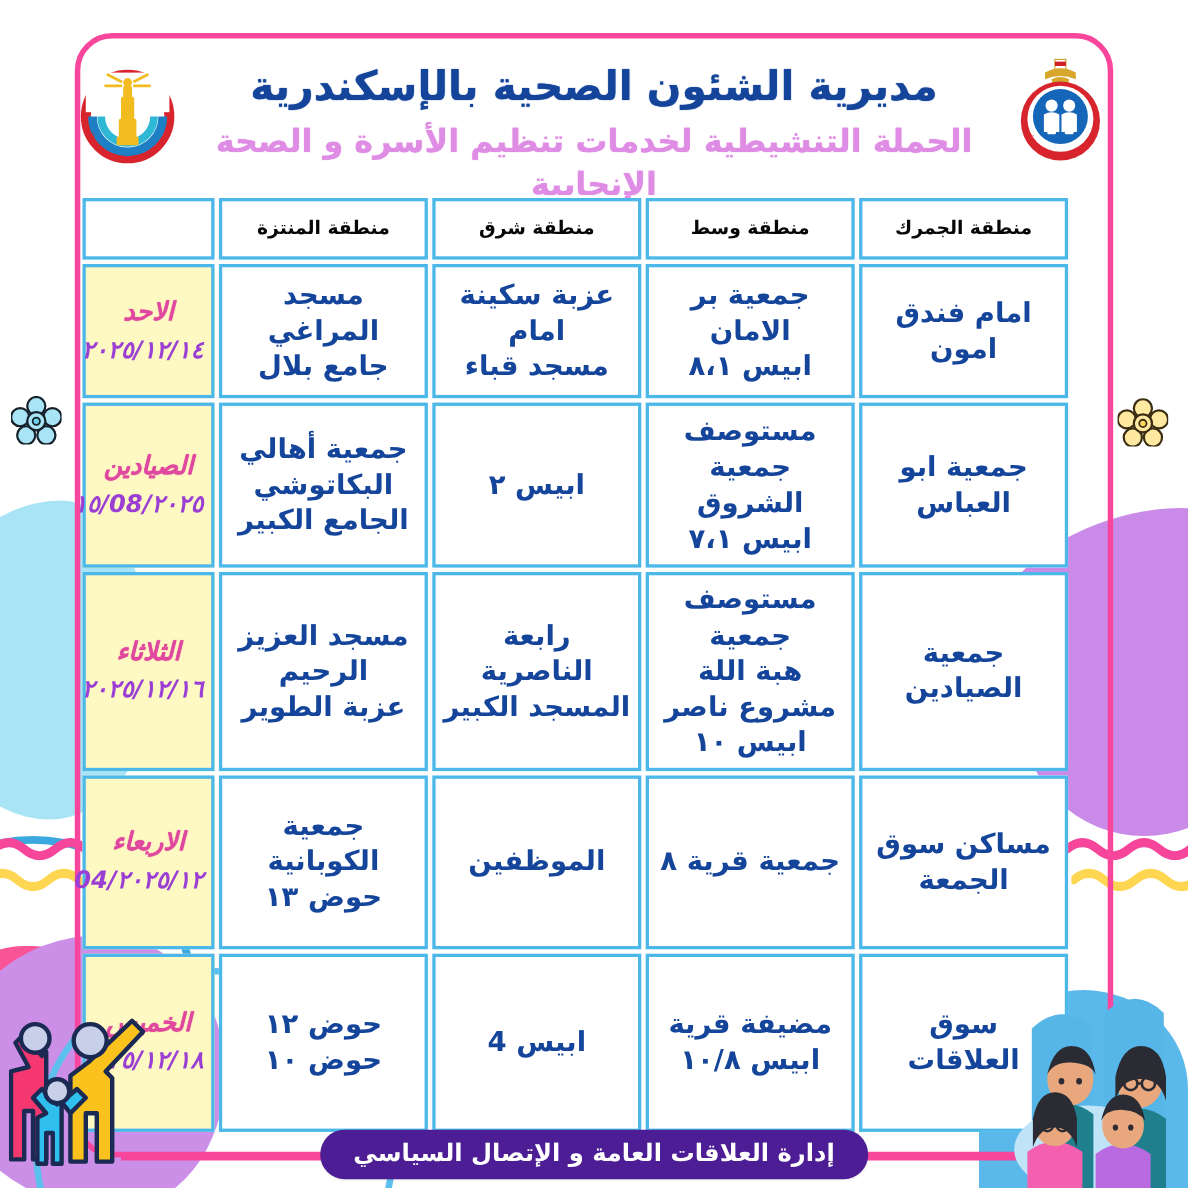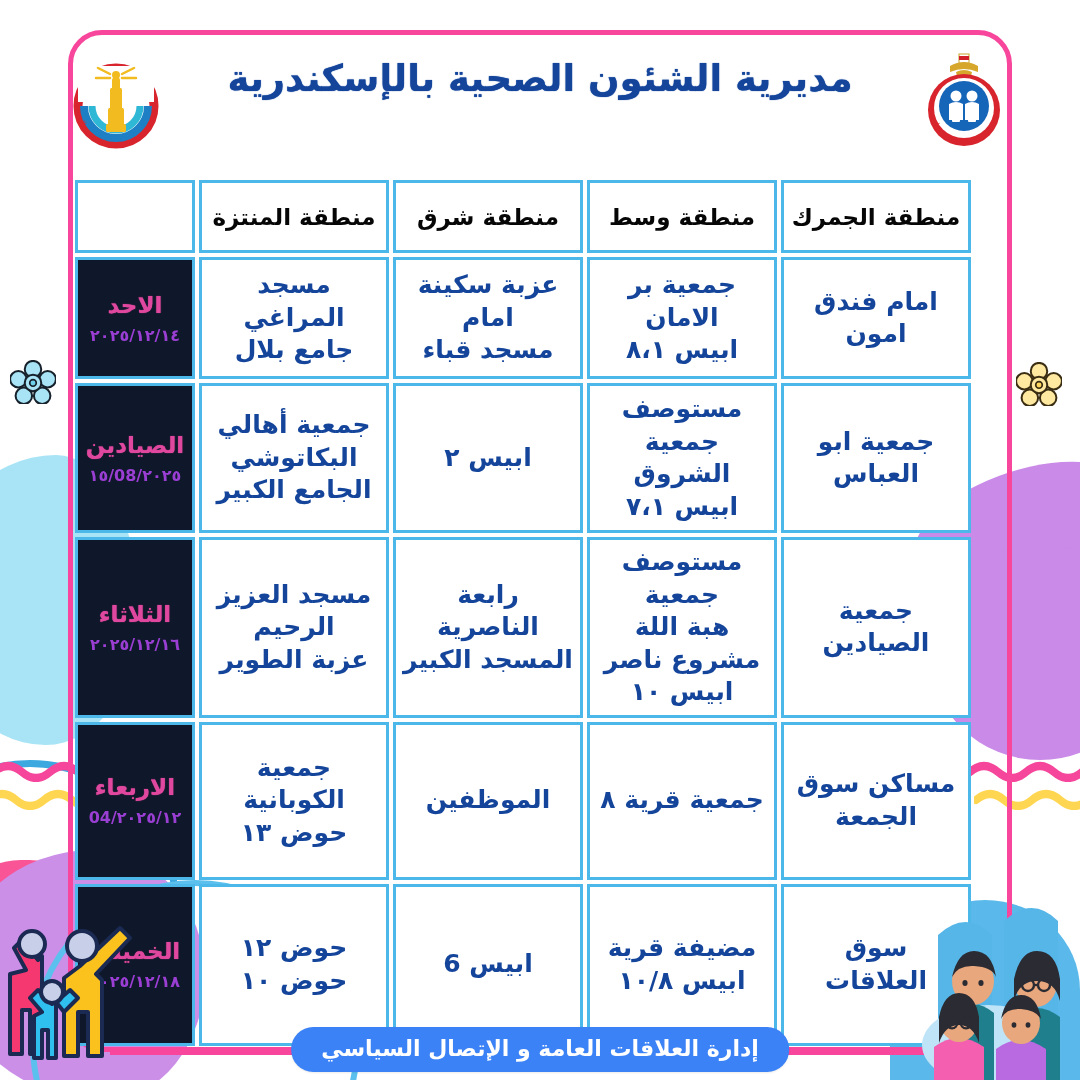--- a/index.html
+++ b/index.html
@@ -168,49 +168,50 @@
     vertical-align: middle;
     padding: 6px 7px;
   }
   
   col.c-region { width: 190px; }
   col.c-day    { width: 120px; }
 
   thead th {
     background: #b3e7f7;
     color: #060606;
-    font-size: 23px;
-    font-weight: 700;
-    height: 73px;
+    font-size: 17px;
+    font-weight: 700;
+    height: 56px;
   }
   thead th.blank-head {
     background: #ffffff;
     border-color: #4cb8ea;
   }
 
   tbody td.region-cell {
     color: #14459b;
     font-size: 25px;
     font-weight: 700;
     line-height: 1.3;
   }
   tbody td.day-cell {
-    background: #0f172a;
+    background: #fef9c3;
     line-height: 1.35;
+    font-style: italic;
   }
   .day-name {
     color: #e0479e;
     font-size: 23px;
     font-weight: 700;
     display: block;
     text-shadow: 0 0 1px #e0479e;
   }
   .day-date {
     color: #9b3fd4;
-    font-size: 16px;
+    font-size: 22px;
     font-weight: 700;
     display: block;
     margin-top: 4px;
   }
 
   tr.r1 td { height: 122px; }
   tr.r2 td { height: 150px; }
   tr.r3 td { height: 178px; }
   tr.r4 td { height: 158px; }
   tr.r5 td { height: 162px; }
@@ -221,21 +222,21 @@
     left: 110px; top: 1051px;
     width: 860px; height: 4px;
     background: #f7469b;
     z-index: 4;
   }
   .footer-badge {
     position: absolute;
     left: 50%;
     transform: translateX(-50%);
     top: 1027px;
-    background: #3b82f6;
+    background: #4c1d95;
     color: #ffffff;
     font-size: 22px;
     font-weight: 700;
     padding: 9px 30px 11px;
     border-radius: 22px;
     z-index: 5;
     white-space: nowrap;
     box-shadow: 0 1px 2px rgba(0,0,0,.08);
   }
 
@@ -348,20 +349,21 @@
 
         <path id="mohArc" d="M18 72 A32 32 0 0 0 78 72" fill="none"></path>
         <text font-size="6.4" fill="#d8242c" font-family="DejaVu Sans, sans-serif">
           <textPath href="#mohArc" startOffset="14%">وزارة الصحة والسكان</textPath>
         </text>
       </svg>
     </div>
 
     <div class="titles">
       <div class="title-main">مديرية الشئون الصحية بالإسكندرية</div>
+      <div class="title-sub">الحملة التنشيطية لخدمات تنظيم الأسرة و الصحة الإنجابية</div>
     </div>
 
     <div class="logo">
       <svg viewBox="0 0 96 104" width="96" height="104">
         <circle cx="48" cy="56" r="40" fill="#ffffff"></circle>
 
         <circle cx="48" cy="56" r="38" fill="none" stroke="#d8242c" stroke-width="9"></circle>
 
         <path d="M16 56 A32 32 0 0 0 80 56" fill="none" stroke="#1e7fc4" stroke-width="8"></path>
 
@@ -445,21 +447,21 @@
           <td class="region-cell">الموظفين</td>
           <td class="region-cell">جمعية<br>الكوبانية<br>حوض ١٣</td>
           <td class="day-cell">
             <span class="day-name">الاربعاء</span>
             <span class="day-date">٢٠٢٥/١٢/04</span>
           </td>
         </tr>
         <tr class="r5">
           <td class="region-cell">سوق العلاقات</td>
           <td class="region-cell">مضيفة قرية<br>ابيس ١٠/٨</td>
-          <td class="region-cell">ابيس 6</td>
+          <td class="region-cell">ابيس 4</td>
           <td class="region-cell">حوض ١٢<br>حوض ١٠</td>
           <td class="day-cell">
             <span class="day-name">الخميس</span>
             <span class="day-date">٢٠٢٥/١٢/١٨</span>
           </td>
         </tr>
       </tbody>
     </table>
   </div>
 

